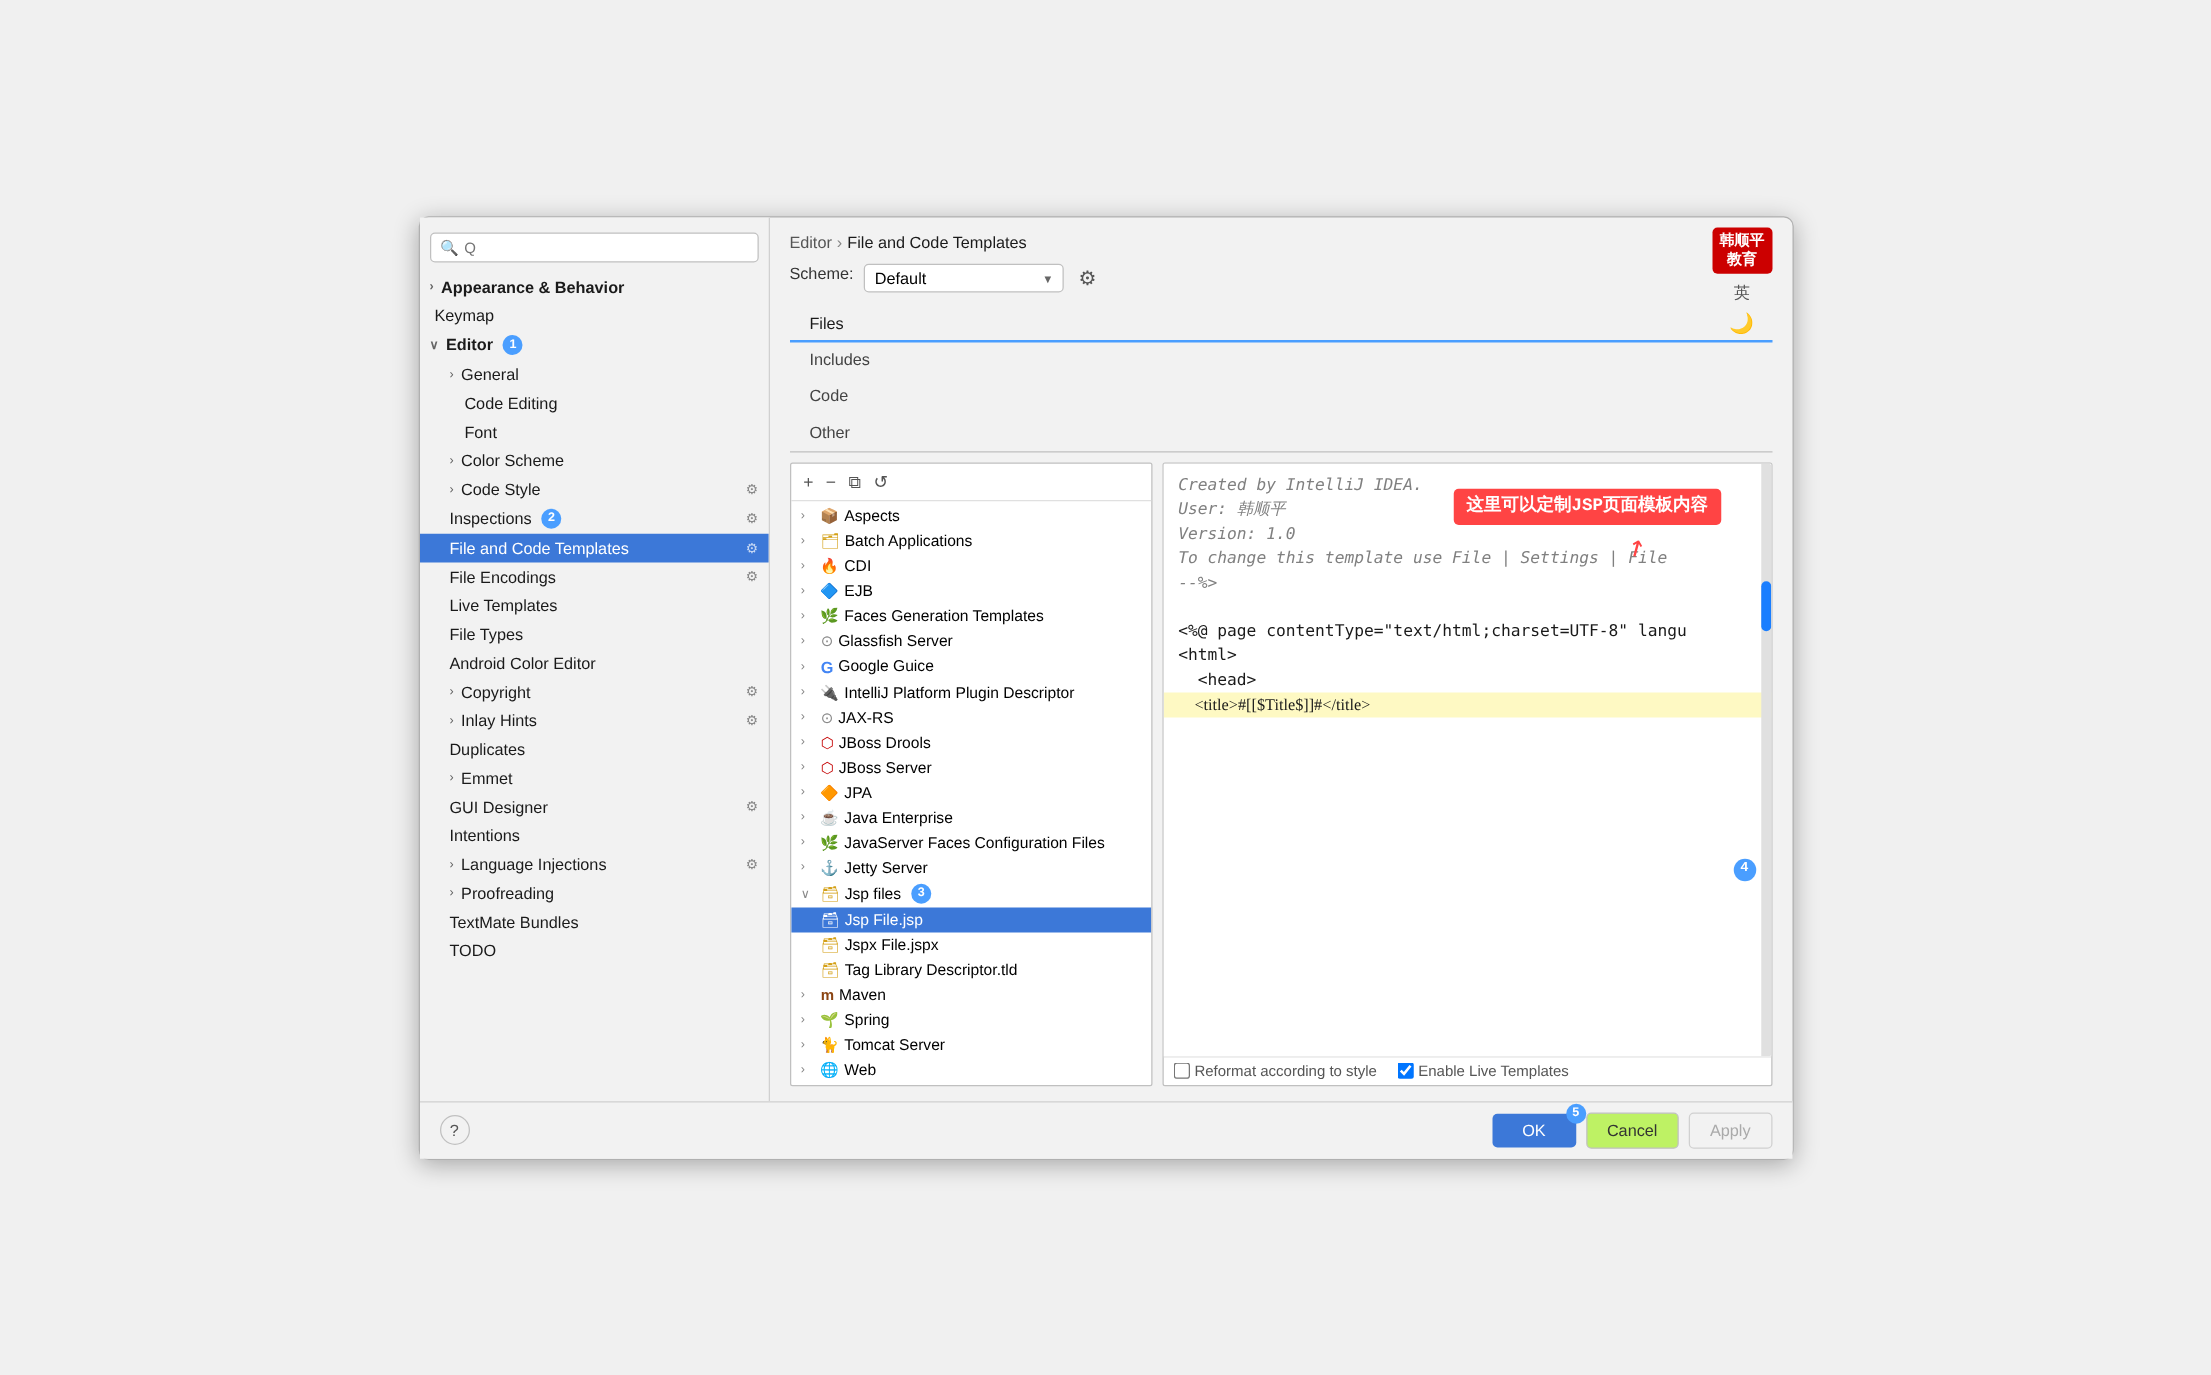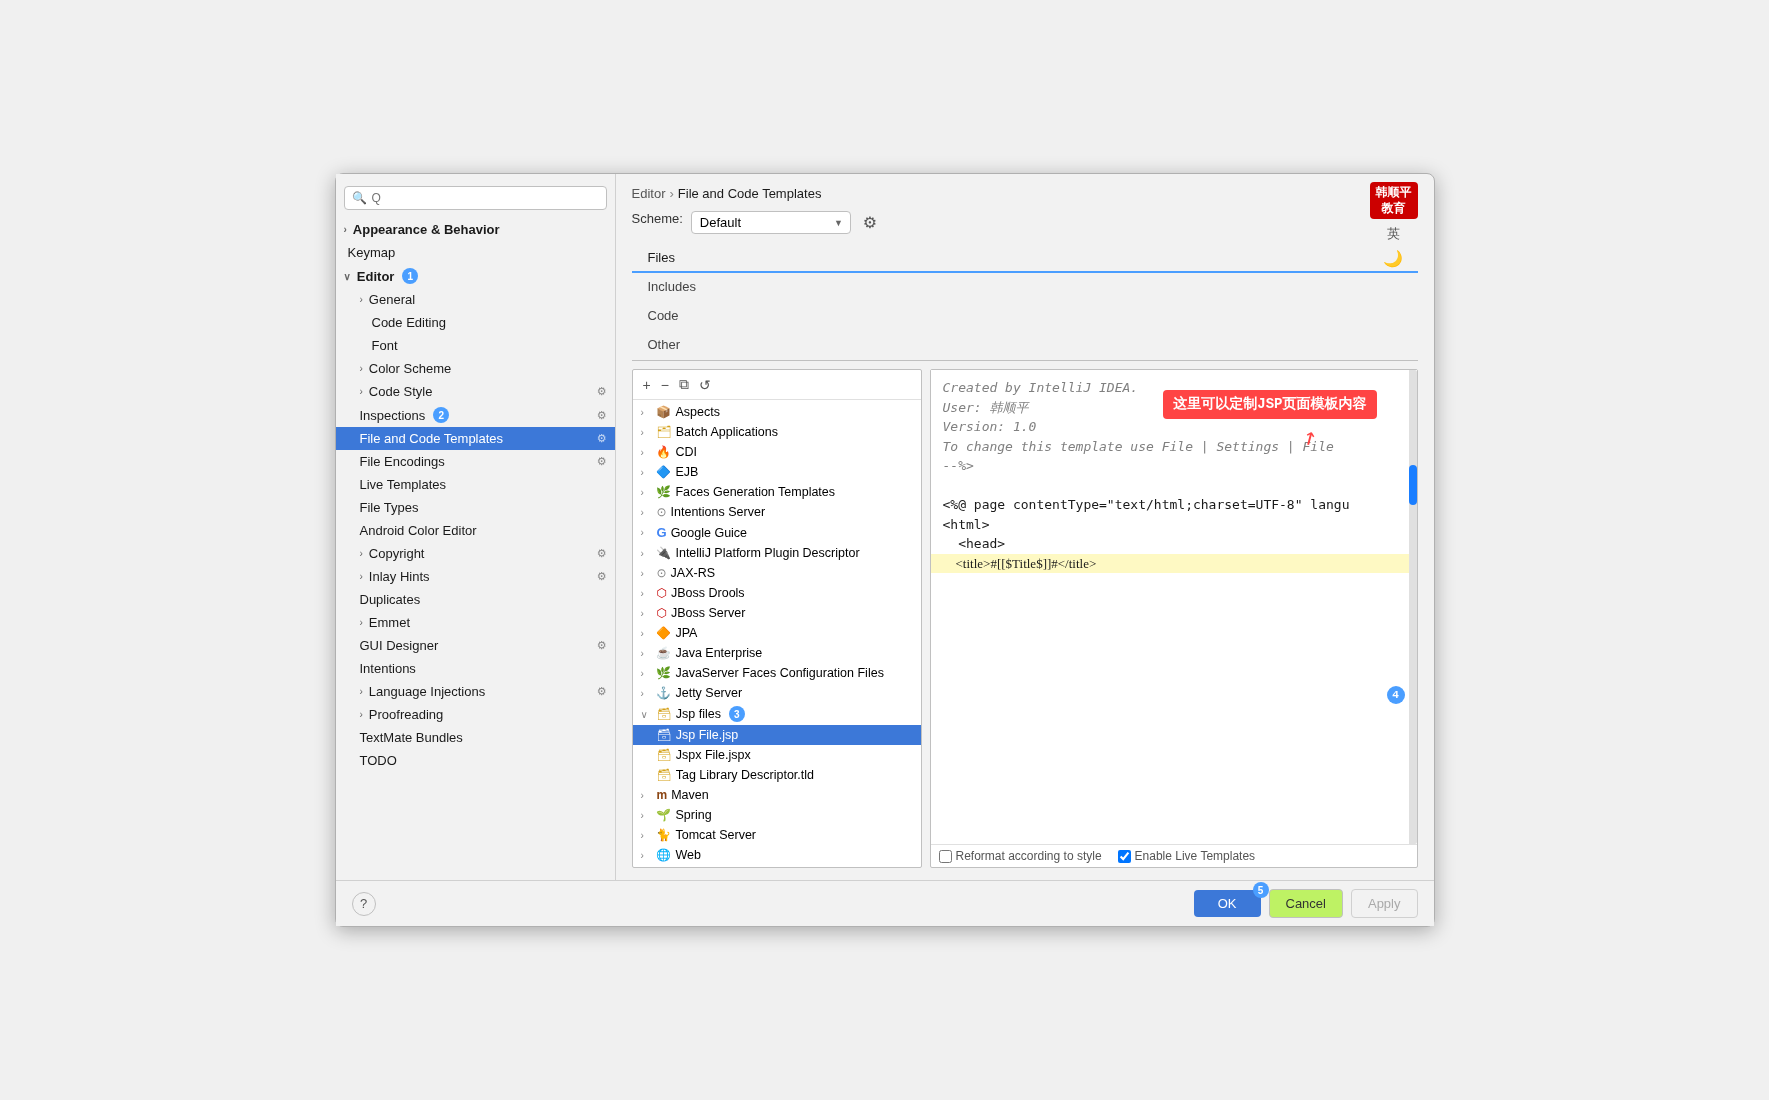--- a/index.html
+++ b/index.html
@@ -601,21 +601,21 @@
               <span>EJB</span>
             </div>
             <div class="tree-item">
               <span class="chevron">›</span>
               <span class="file-icon" style="color:#5ca85c">🌿</span>
               <span>Faces Generation Templates</span>
             </div>
             <div class="tree-item">
               <span class="chevron">›</span>
               <span class="file-icon" style="color:#888">⊙</span>
-              <span>Intentions Server</span>
+              <span>Glassfish Server</span>
             </div>
             <div class="tree-item">
               <span class="chevron">›</span>
               <span class="file-icon" style="color:#4285f4;font-weight:bold;font-size:13px">G</span>
               <span>Google Guice</span>
             </div>
             <div class="tree-item">
               <span class="chevron">›</span>
               <span class="file-icon" style="color:#ff6b6b">🔌</span>
               <span>IntelliJ Platform Plugin Descriptor</span>

